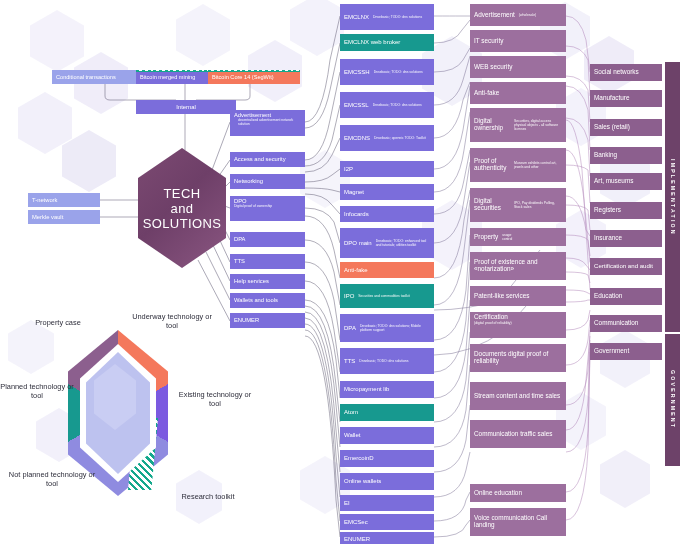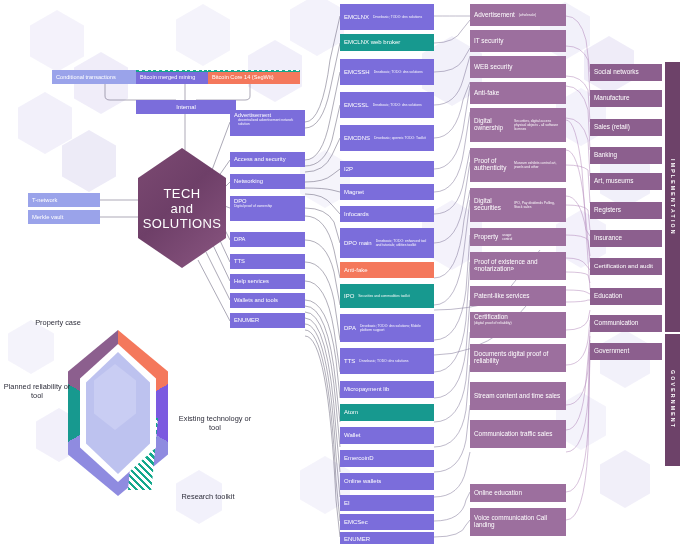--- a/index.html
+++ b/index.html
@@ -438,18 +438,20 @@
     <div style="position:absolute; left:128px; top:118px; width:30px; height:72px;
                 background: repeating-linear-gradient(45deg,#14a88c 0 2.5px,#ffffff 2.5px 5px);
                 clip-path: polygon(22% 0%, 100% 0%, 78% 100%, 0% 100%);
                 transform: rotate(0deg);"></div>
 
     <div class="lg-hex" style="left:80px; top:44px; width:76px; height:138px; background:#ffffff;"></div>
     <div class="lg-hex" style="left:86px; top:52px; width:64px; height:122px; background:#bdc2ef;"></div>
     <div class="lg-hex" style="left:94px; top:64px; width:42px; height:66px; background:#c9cdf3;"></div>
 
     <div class="lg-label" style="left:20px; top:18px; width:76px;">Property case</div>
-    <div class="lg-label" style="left:176px; top:90px; width:78px;margin-top:24px;">Existing technology or tool</div>
+    <div class="lg-label" style="left:130px; top:12px; width:84px;">Underway technology or tool</div>
+    <div class="lg-label" style="left:176px; top:90px; width:78px;">Existing technology or tool</div>
     <div class="lg-label" style="left:168px; top:192px; width:80px;">Research toolkit</div>
-    <div class="lg-label" style="left:0px; top:82px; width:74px;">Planned reliability or tool</div>
+    <div class="lg-label" style="left:4px; top:170px; width:96px;">Not planned technology or tool</div>
+    <div class="lg-label" style="left:0px; top:82px; width:74px;">Planned technology or tool</div>
   </div>
 
 </div>
 
 </body></html>

